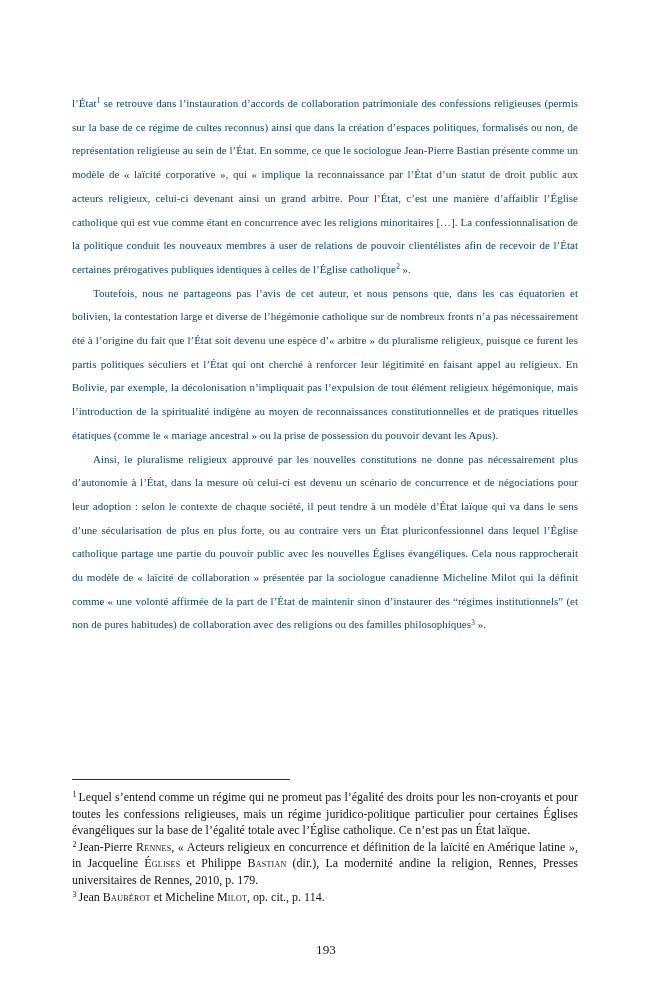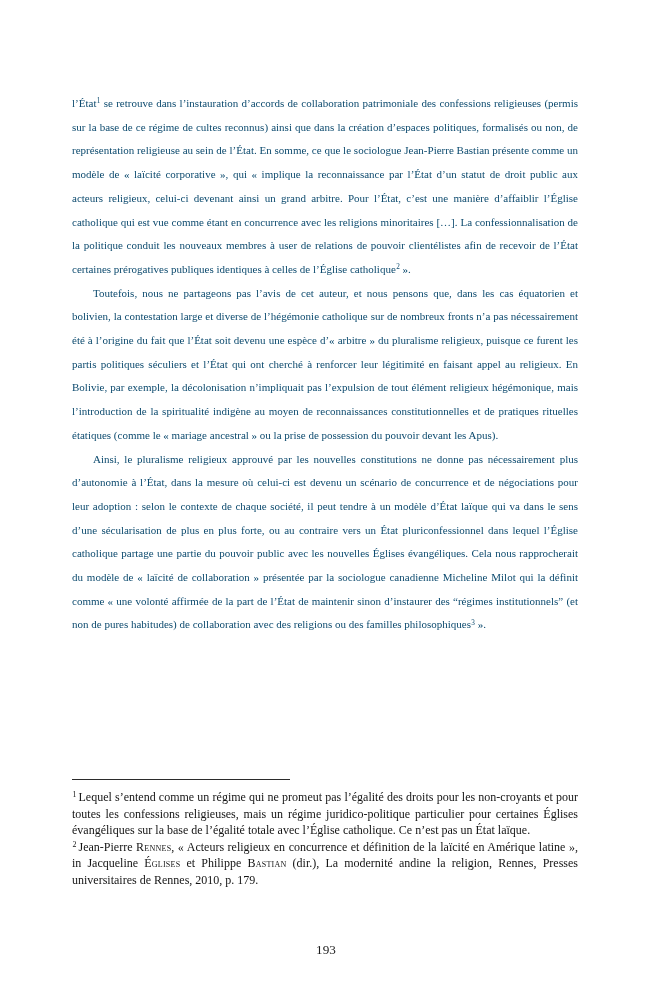--- a/index.html
+++ b/index.html
@@ -115,17 +115,18 @@
       <p>l’État<sup class="fn">1</sup> se retrouve dans l’instauration d’accords de collaboration patrimoniale des confessions religieuses (permis sur la base de ce régime de cultes reconnus) ainsi que dans la création d’espaces politiques, formalisés ou non, de représentation religieuse au sein de l’État. En somme, ce que le sociologue Jean-Pierre Bastian présente comme un modèle de « laïcité corporative », qui « implique la reconnaissance par l’État d’un statut de droit public aux acteurs religieux, celui-ci devenant ainsi un grand arbitre. Pour l’État, c’est une manière d’affaiblir l’Église catholique qui est vue comme étant en concurrence avec les religions minoritaires […]. La confessionnalisation de la politique conduit les nouveaux membres à user de relations de pouvoir clientélistes afin de recevoir de l’État certaines prérogatives publiques identiques à celles de l’Église catholique<sup class="fn">2</sup> ».</p>
       <p class="indent">Toutefois, nous ne partageons pas l’avis de cet auteur, et nous pensons que, dans les cas équatorien et bolivien, la contestation large et diverse de l’hégémonie catholique sur de nombreux fronts n’a pas nécessairement été à l’origine du fait que l’État soit devenu une espèce d’« arbitre » du pluralisme religieux, puisque ce furent les partis politiques séculiers et l’État qui ont cherché à renforcer leur légitimité en faisant appel au religieux. En Bolivie, par exemple, la décolonisation n’impliquait pas l’expulsion de tout élément religieux hégémonique, mais l’introduction de la spiritualité indigène au moyen de reconnaissances constitutionnelles et de pratiques rituelles étatiques (comme le « mariage ancestral » ou la prise de possession du pouvoir devant les Apus).</p>
       <p class="indent">Ainsi, le pluralisme religieux approuvé par les nouvelles constitutions ne donne pas nécessairement plus d’autonomie à l’État, dans la mesure où celui-ci est devenu un scénario de concurrence et de négociations pour leur adoption : selon le contexte de chaque société, il peut tendre à un modèle d’État laïque qui va dans le sens d’une sécularisation de plus en plus forte, ou au contraire vers un État pluriconfessionnel dans lequel l’Église catholique partage une partie du pouvoir public avec les nouvelles Églises évangéliques. Cela nous rapprocherait du modèle de « laïcité de collaboration » présentée par la sociologue canadienne Micheline Milot qui la définit comme « une <span class="it">volonté affirmée</span> de la part de l’État de maintenir sinon d’instaurer des “régimes institutionnels” (et non de pures habitudes) de collaboration avec des religions ou des familles philosophiques<sup class="fn">3</sup> ».</p>
     </div>
 
   <div class="footnote-rule"></div>
 
   <div class="footnotes">
       <p><sup class="fn">1</sup>Lequel s’entend comme un régime qui ne promeut pas l’égalité des droits pour les non-croyants et pour toutes les confessions religieuses, mais un régime juridico-politique particulier pour certaines Églises évangéliques sur la base de l’égalité totale avec l’Église catholique. Ce n’est pas un État laïque.</p>
       <p><sup class="fn">2</sup>Jean-Pierre <span class="sc">Rennes</span>, « Acteurs religieux en concurrence et définition de la laïcité en Amérique latine », <span class="it">in</span> Jacqueline <span class="sc">Églises</span> et Philippe <span class="sc">Bastian</span> (dir.), <span class="it">La modernité andine la religion</span>, Rennes, Presses universitaires de Rennes, 2010, p. 179.</p>
+      <p><sup class="fn">3</sup>Jean <span class="sc">Baubérot</span> et Micheline <span class="sc">Milot</span>, <span class="it">op. cit.</span>, p. 114.</p>
     </div>
 
   <div class="folio">193</div>
 
 </div>
 
 </body></html>

